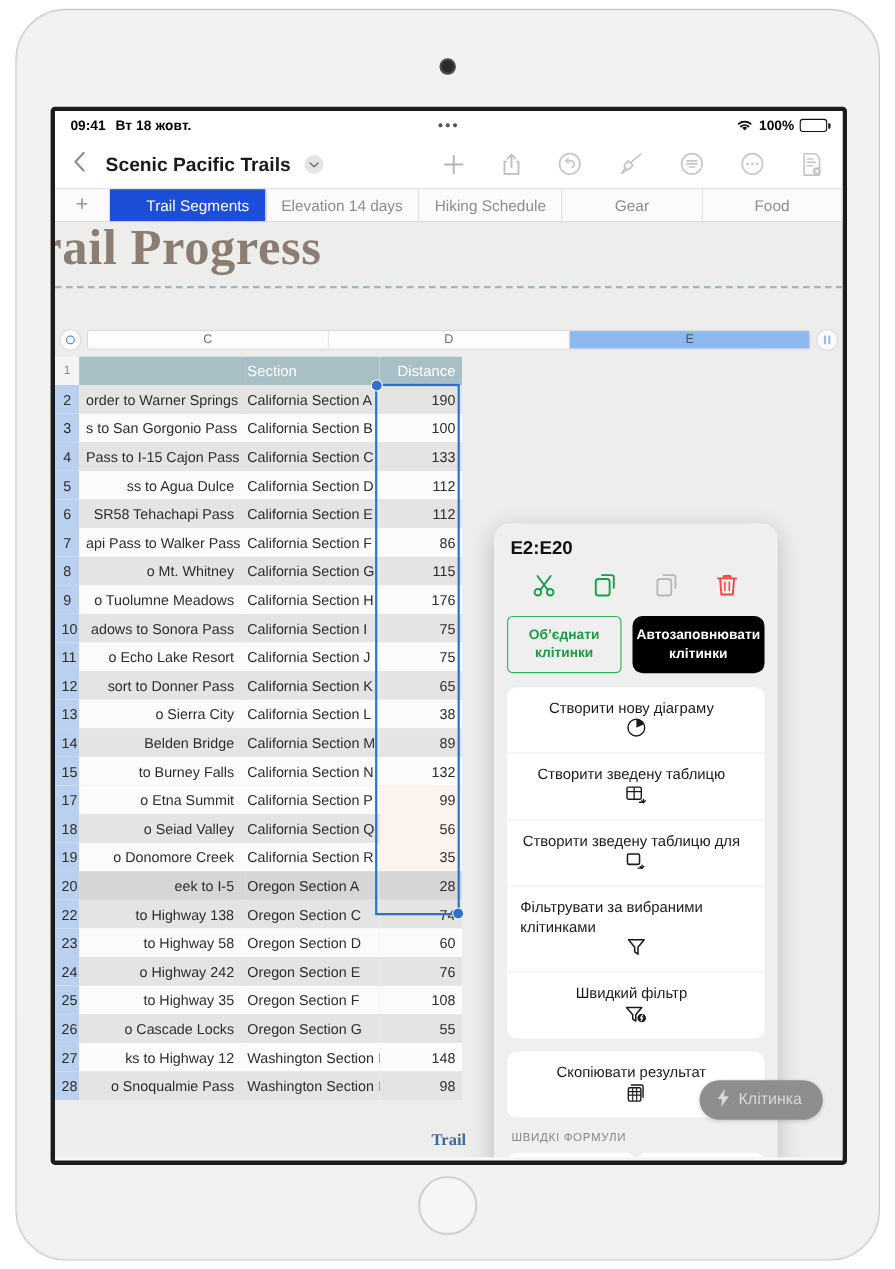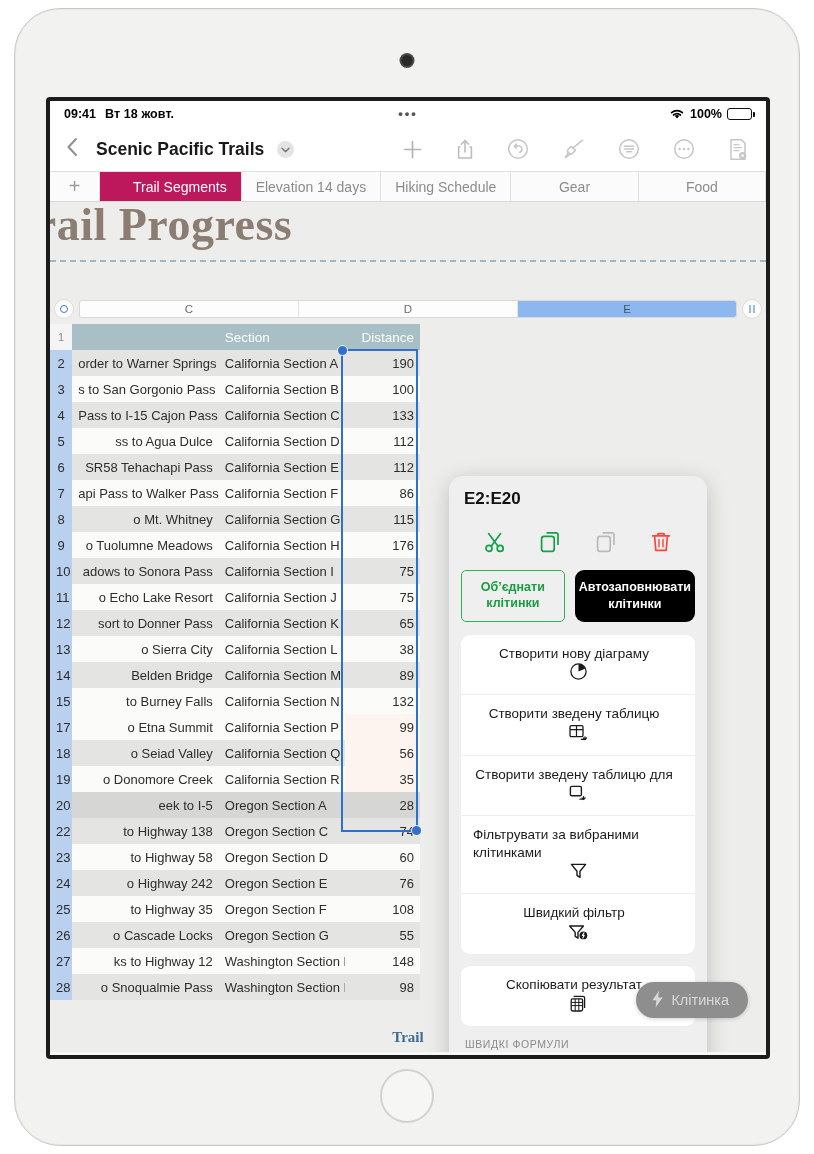--- a/index.html
+++ b/index.html
@@ -135,21 +135,21 @@
     color: #9a9a9a; font-size: 20px; font-weight: 300;
     border-right: 1px solid #e0e0e0;
   }
   .tab {
     display: flex; align-items: center; justify-content: center;
     padding: 0 14px;
     color: #8c8c8c;
     border-right: 1px solid #e0e0e0;
     white-space: nowrap;
   }
-  .tab.active { background: #be185d; color: #ffffff; padding-left: 33px; }
+  .tab.active { background: #1d4ed8; color: #ffffff; padding-left: 33px; }
   .tab.flexgrow { flex: 1; }
 
   
   .canvas {
     position: relative;
     height: 850px;
     background: #edeeec;
     overflow: hidden;
   }
   .sheet-title {
@@ -261,21 +261,21 @@
   .popover {
     position: absolute;
     left: 399px; top: 274px;
     width: 258px;
     background: #efeff0;
     border-radius: 14px;
     box-shadow: 0 5px 22px rgba(0,0,0,.20);
     padding: 13px 12px 12px;
     font-size: 13.5px;
   }
-  .pop-title { font-size: 17px; font-weight: bold; color: #111; margin: 0 0 21px 3px; }
+  .pop-title { font-size: 17px; font-weight: bold; color: #111; margin: 0 0 11px 3px; }
   .pop-icons {
     display: flex; justify-content: space-around; align-items: center;
     margin-bottom: 13px; padding: 0 6px;
   }
   .pop-btn-row { display: flex; gap: 10px; margin-bottom: 13px; }
   .btn-outline {
     flex: 1; border: 1.4px solid #30b255; color: #1a9c42;
     border-radius: 5px; background: transparent;
     font-size: 12.5px; font-weight: bold;
     display: flex; align-items: center; justify-content: center;

